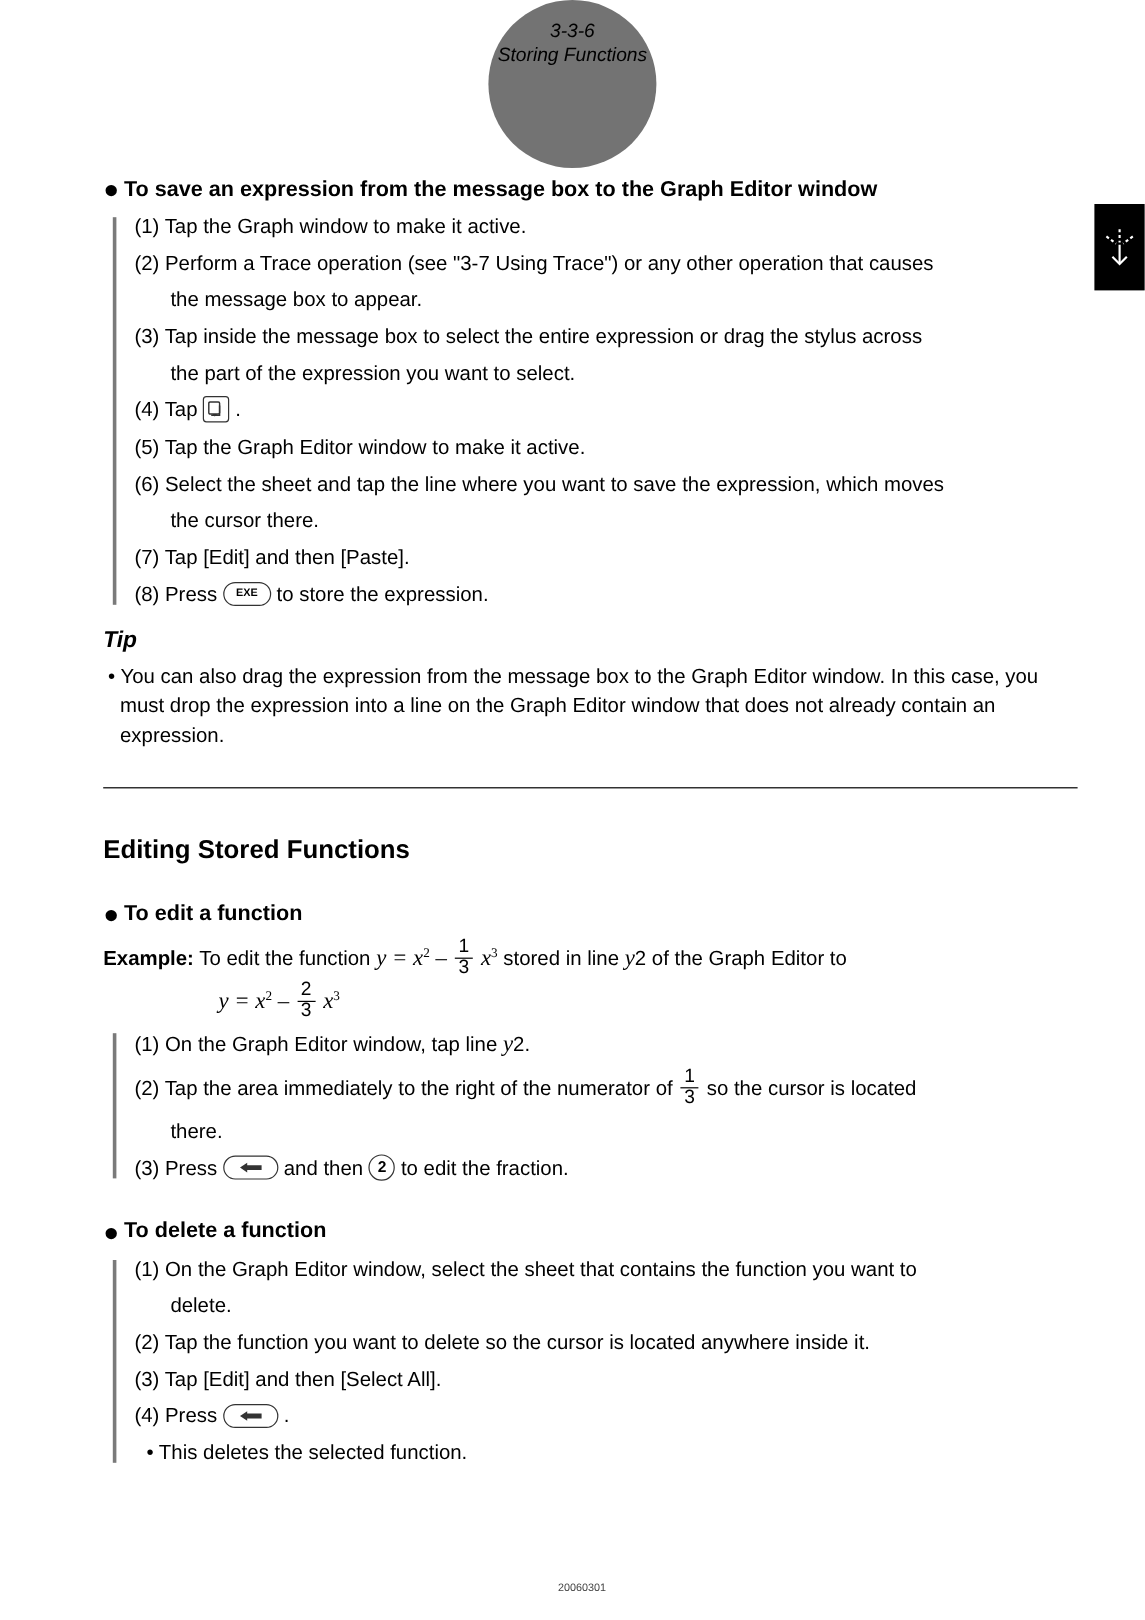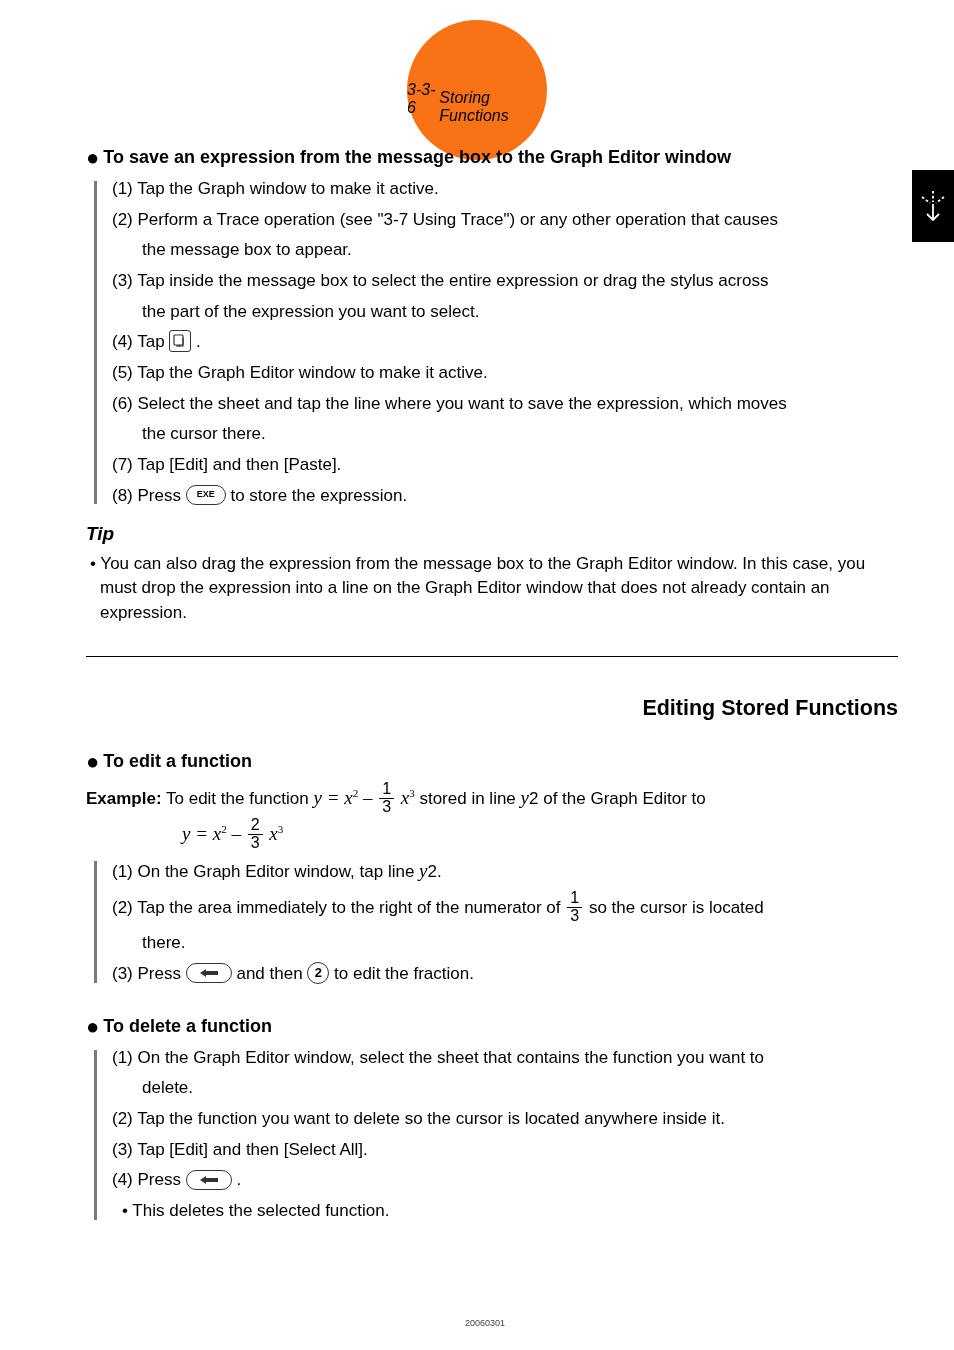--- a/index.html
+++ b/index.html
@@ -1,34 +1,35 @@
 <!DOCTYPE html>
 <html><head>
 <meta charset="utf-8">
 <style>
   * { box-sizing: border-box; margin: 0; padding: 0; }
   html, body { width: 954px; height: 1350px; font-family: Arial, Helvetica, sans-serif; background: #fff; color: #000; }
   body { position: relative; }
 
   .page-circle {
     position: absolute;
-    top: 20px;
+    top: 0;
     left: 50%;
     transform: translateX(-50%);
     width: 140px;
     height: 140px;
-    background: #f97316;
+    background: #737373;
     border-radius: 50%;
     display: flex;
+    flex-direction: column;
     align-items: center;
     justify-content: flex-start;
     padding-top: 18px;
   }
   .page-circle .pnum { font-style: italic; font-size: 16px; }
-  .page-circle .ptitle { font-style: italic; font-size: 16px; margin-top: 15px; }
+  .page-circle .ptitle { font-style: italic; font-size: 16px; margin-top: 2px; }
 
   .side-tab {
     position: absolute;
     right: 0;
     top: 170px;
     width: 42px;
     height: 72px;
     background: #000;
     display: flex;
     align-items: center;
@@ -43,21 +44,20 @@
     top: 120px;
     font-size: 17px;
     line-height: 1.45;
   }
 
   .heading-major {
     font-size: 21.5px;
     font-weight: bold;
     margin-top: 36px;
     margin-bottom: 8px;
-    text-align: right;
   }
   .heading-bullet {
     font-size: 18px;
     font-weight: bold;
     margin-top: 24px;
     margin-bottom: 7px;
   }
   .heading-bullet .dot { font-size: 22px; line-height: 0; vertical-align: middle; margin-right: 4px; }
 
   .steps-block { position: relative; padding-left: 26px; margin-bottom: 10px; }

